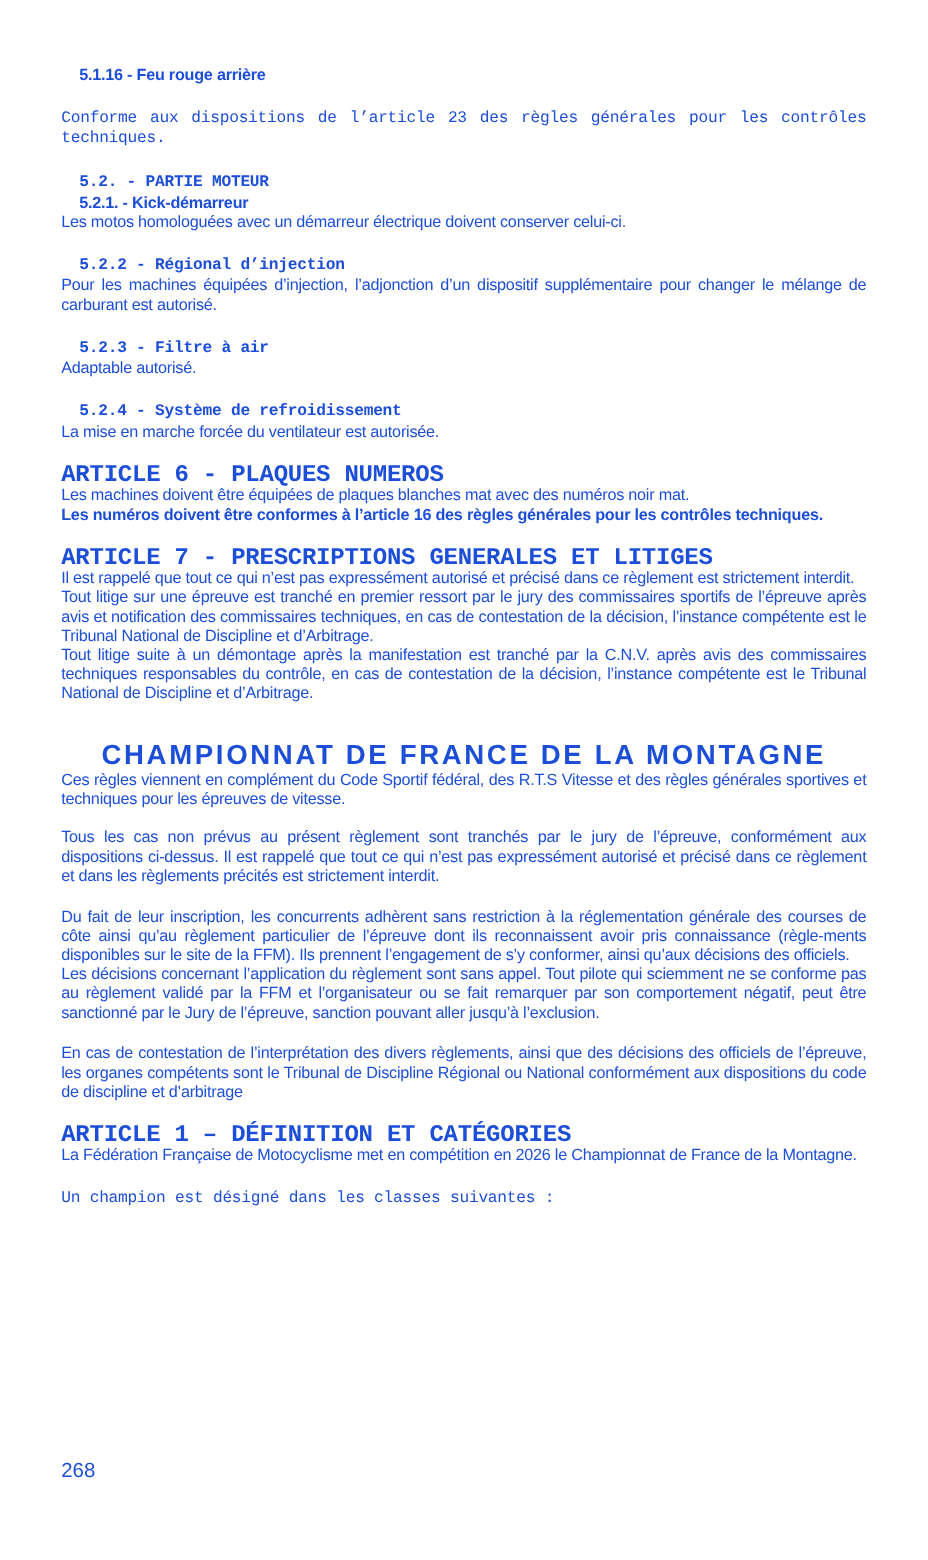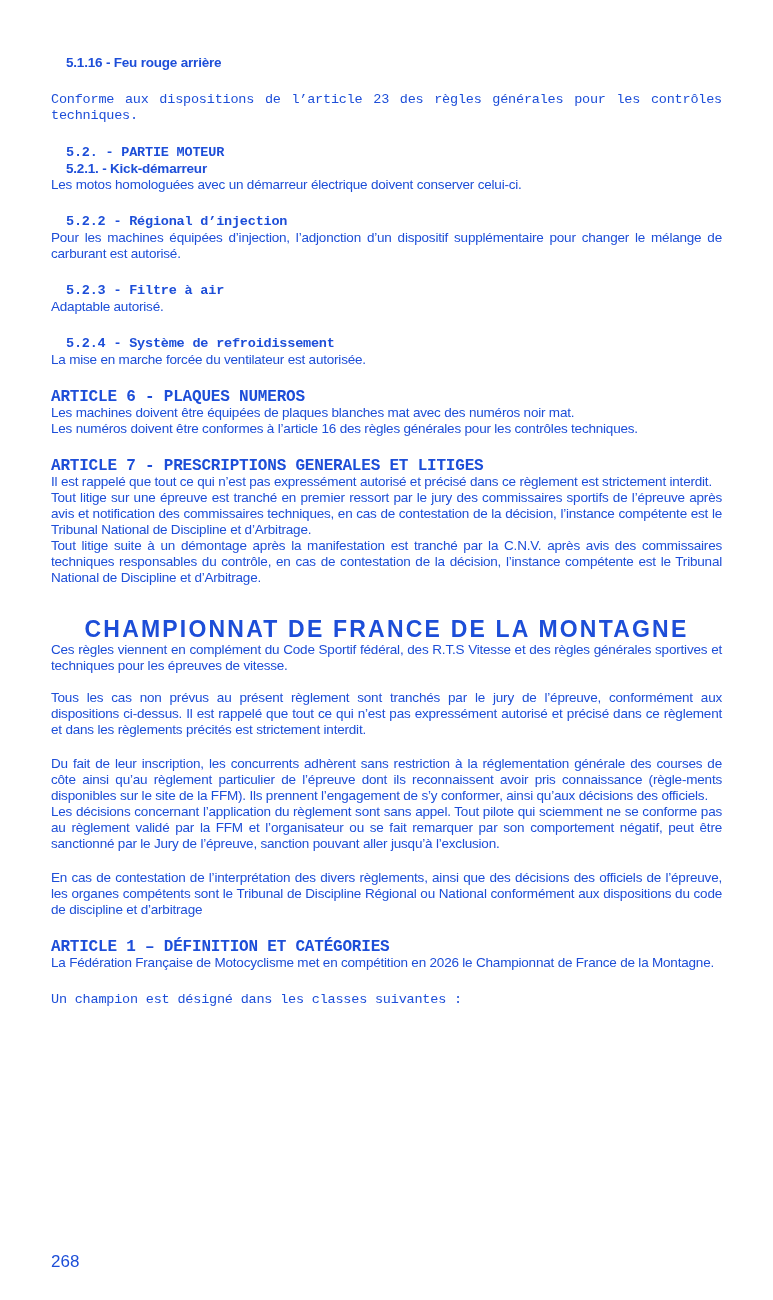--- a/index.html
+++ b/index.html
@@ -13,38 +13,38 @@
     overflow: hidden;
   }
   .content {
     padding: 55px 51px 0 51px;
     font-size: 13.5px;
     line-height: 16px;
     letter-spacing: -0.2px;
   }
   .para { text-align: justify; }
   .sub-heading { font-weight: bold; padding-left: 15px; }
-  .article-heading { font-weight: bold; font-size: 16px; }
-  .bold { font-weight: normal; }
+  .article-heading { font-weight: bold; font-size: 20px; }
+  .bold { font-weight: bold; }
   .gap    { margin-top: 21px; font-family: Liberation Mono, monospace; }
   .gap-sm { margin-top: 16px; }
   .gap-md { margin-top: 18px; }
   .doc-title {
     text-align: center;
     font-weight: bold;
     font-size: 23px;
     line-height: 26px;
     letter-spacing: 2.2px;
     margin-top: 30px;
     white-space: nowrap;
   }
   .page-number {
     position: absolute;
     left: 51px;
-    top: 1252px;
+    top: 1216px;
     font-size: 17px;
     letter-spacing: 0;
   }
 </style>
 </head>
 <body>
 
 <div class="page">
   <div class="content">
 

